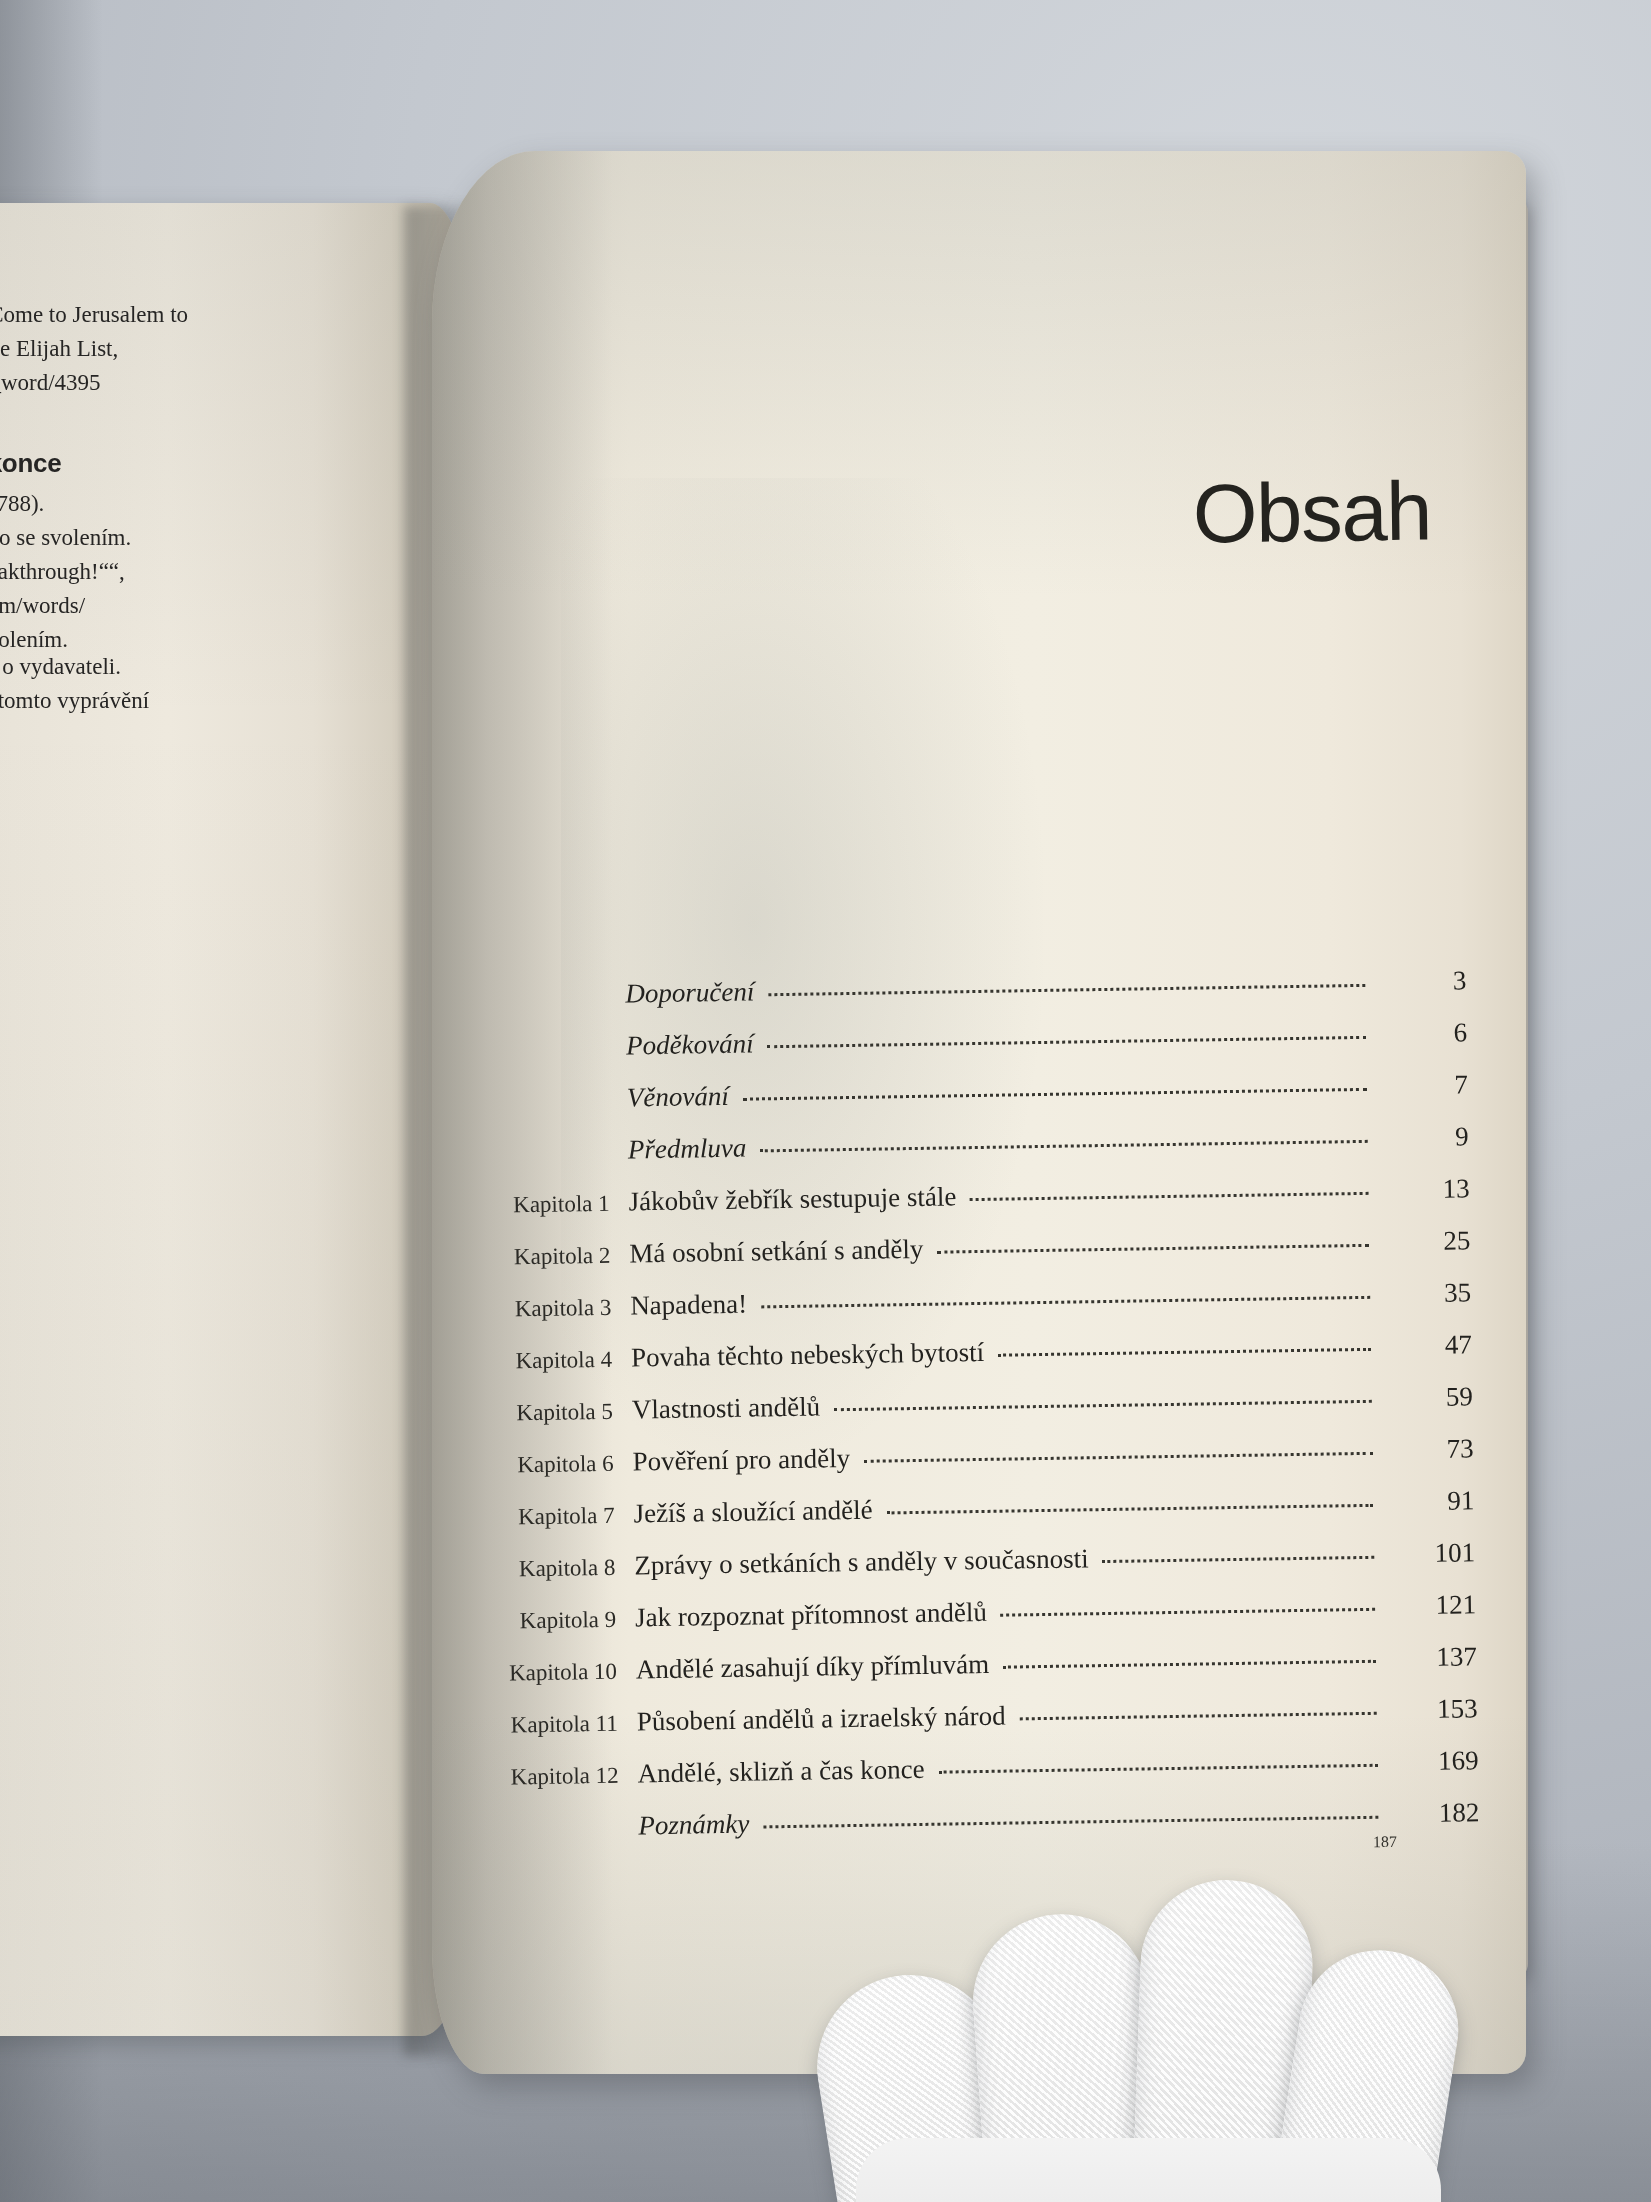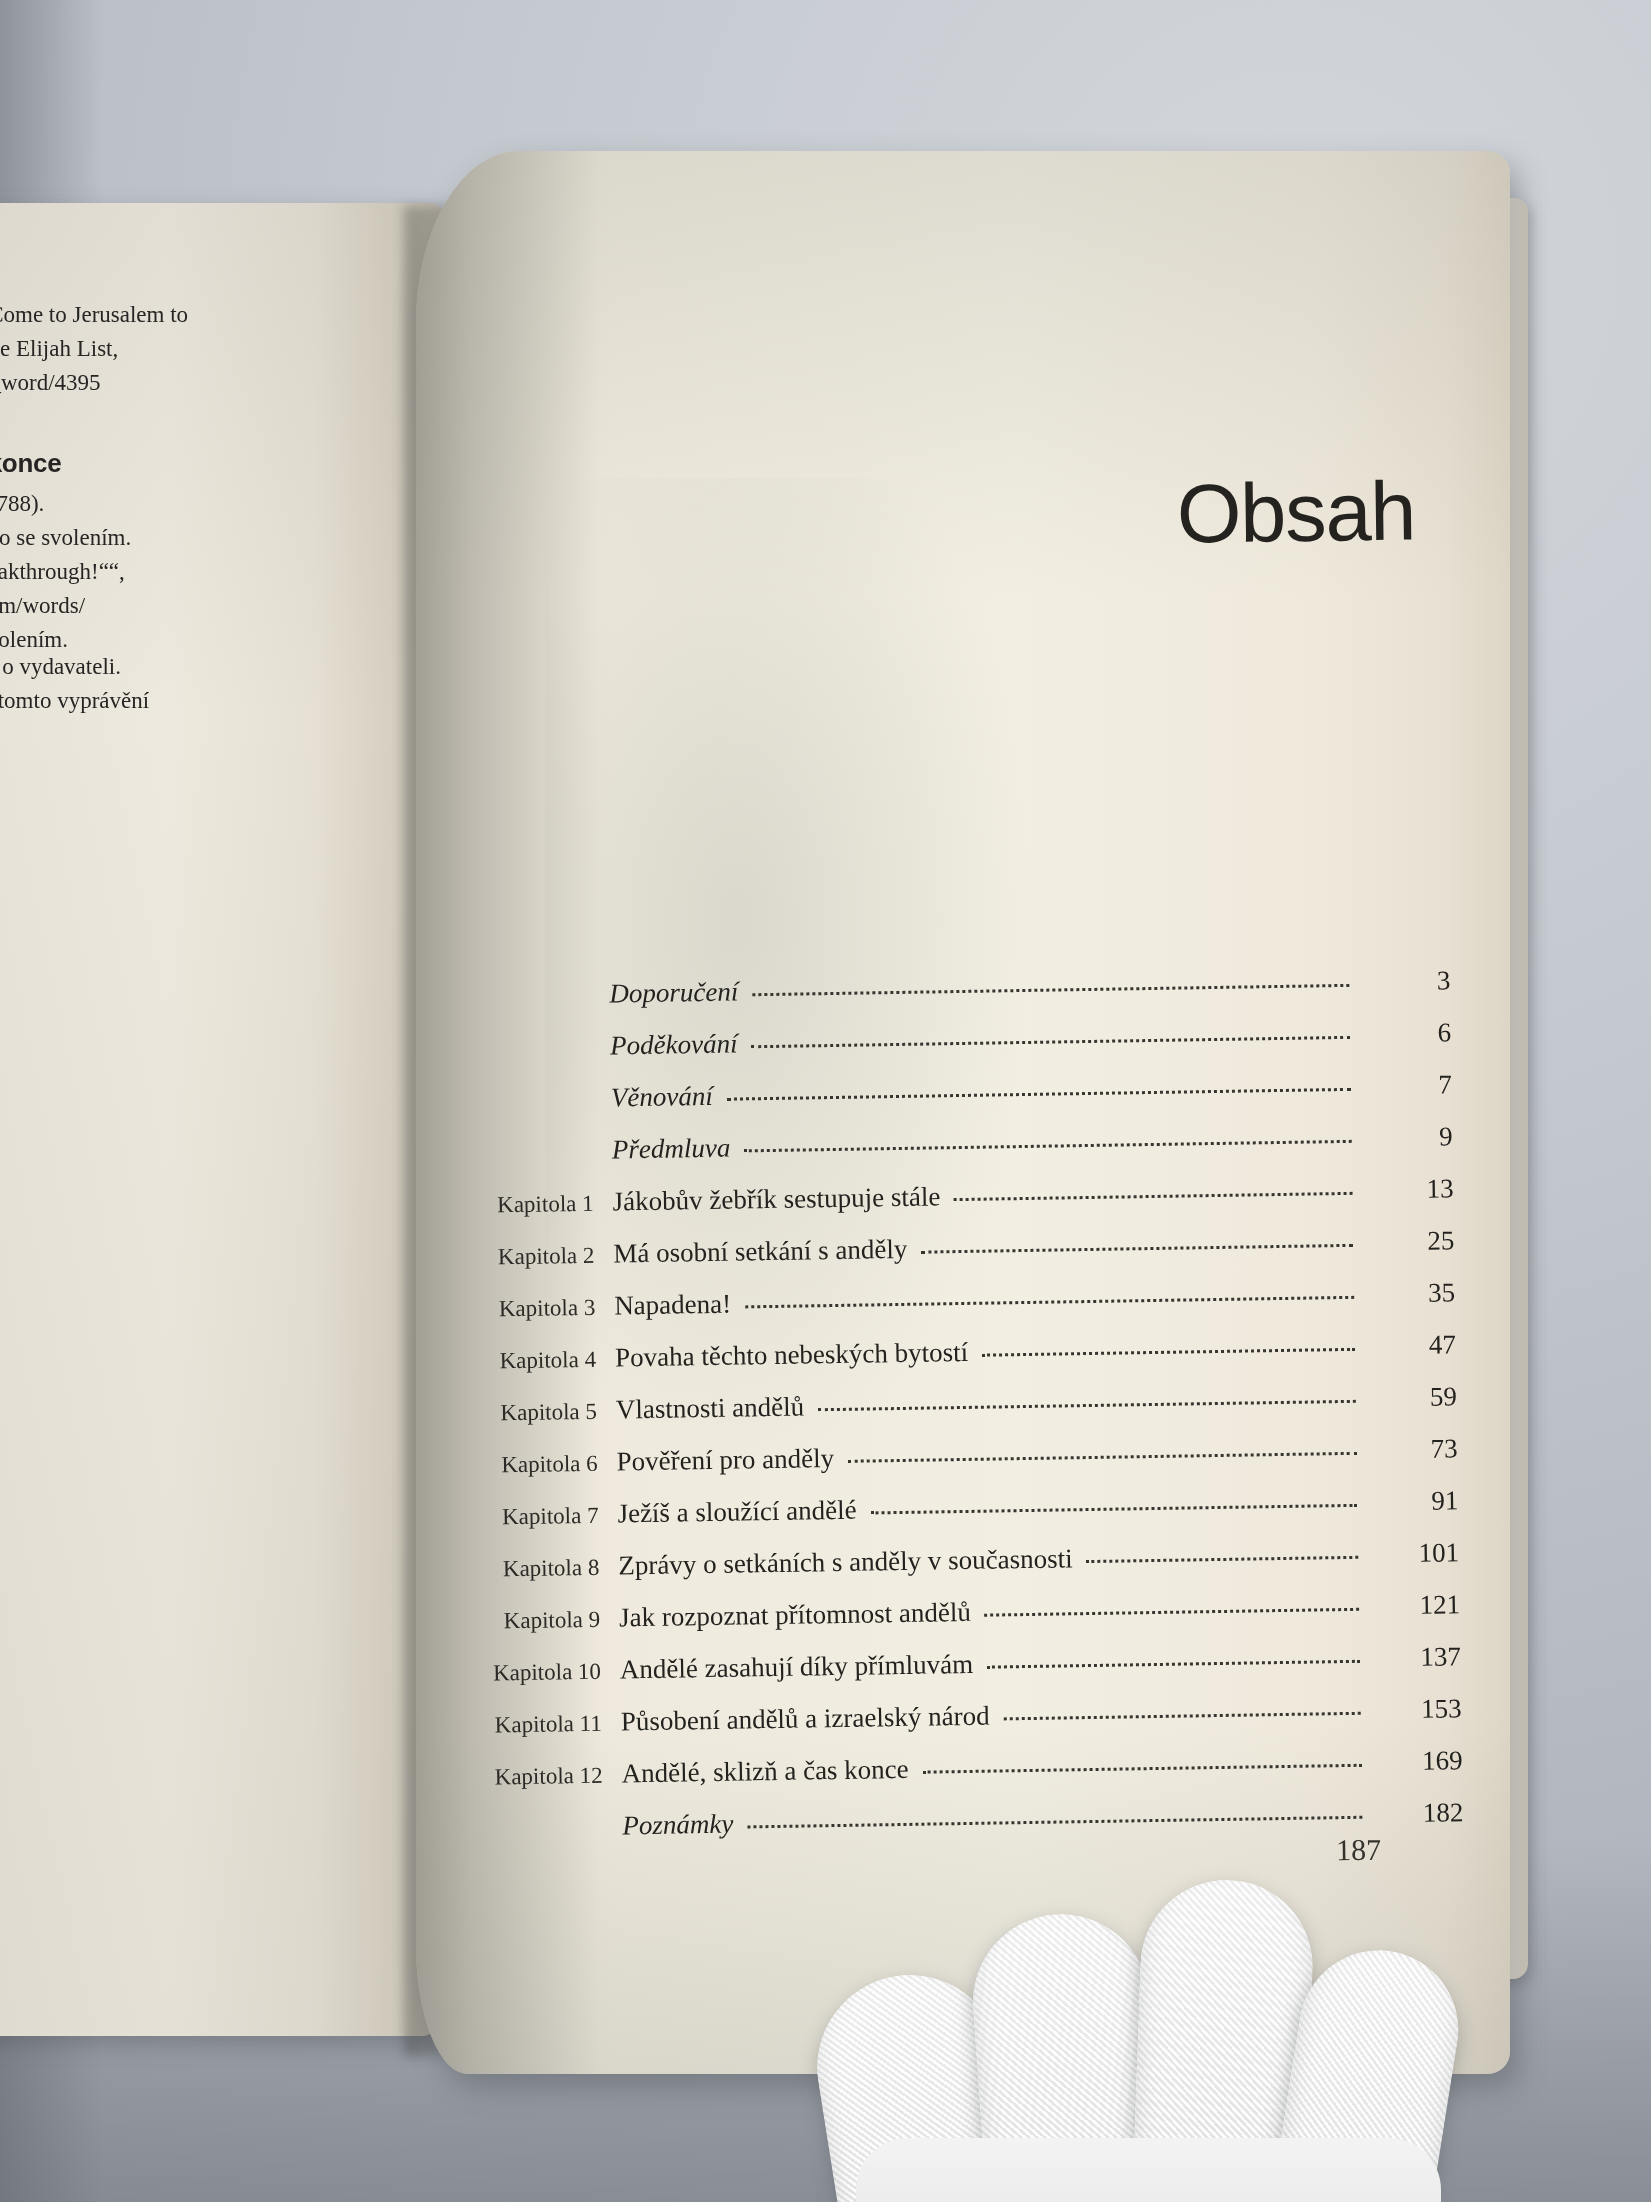--- a/index.html
+++ b/index.html
@@ -82,21 +82,21 @@
     top: 206px;
     width: 138px;
     height: 1850px;
     background: linear-gradient(to right, rgba(60,62,62,0.38), rgba(120,122,120,0.08) 55%, rgba(255,255,255,0) 100%);
     filter: blur(5.2px);
   }
 
   
   #right-page {
     position: absolute;
-    left: 416px;
+    left: 432px;
     top: 151px;
     width: 1094px;
     height: 1923px;
     background:
       linear-gradient(to right,
         #cfc9bb 0%,
         #e3ddd0 5%,
         #efeadd 18%,
         #f2eee2 55%,
         #efe9dc 82%,
@@ -197,21 +197,21 @@
     font-size: 27px;
     flex: none;
   }
   .toc-row.front .toc-kap { color: transparent; }
 
   #folio {
     position: absolute;
     right: 129px;
     top: 1682px;
     font-family: "Liberation Serif", serif;
-    font-size: 30px;
+    font-size: 16px;
     color: #33322d;
     transform: rotate(-0.9deg);
   }
 
   
   #hand {
     position: absolute;
     left: 779px;
     top: 1854px;
     width: 671px;

